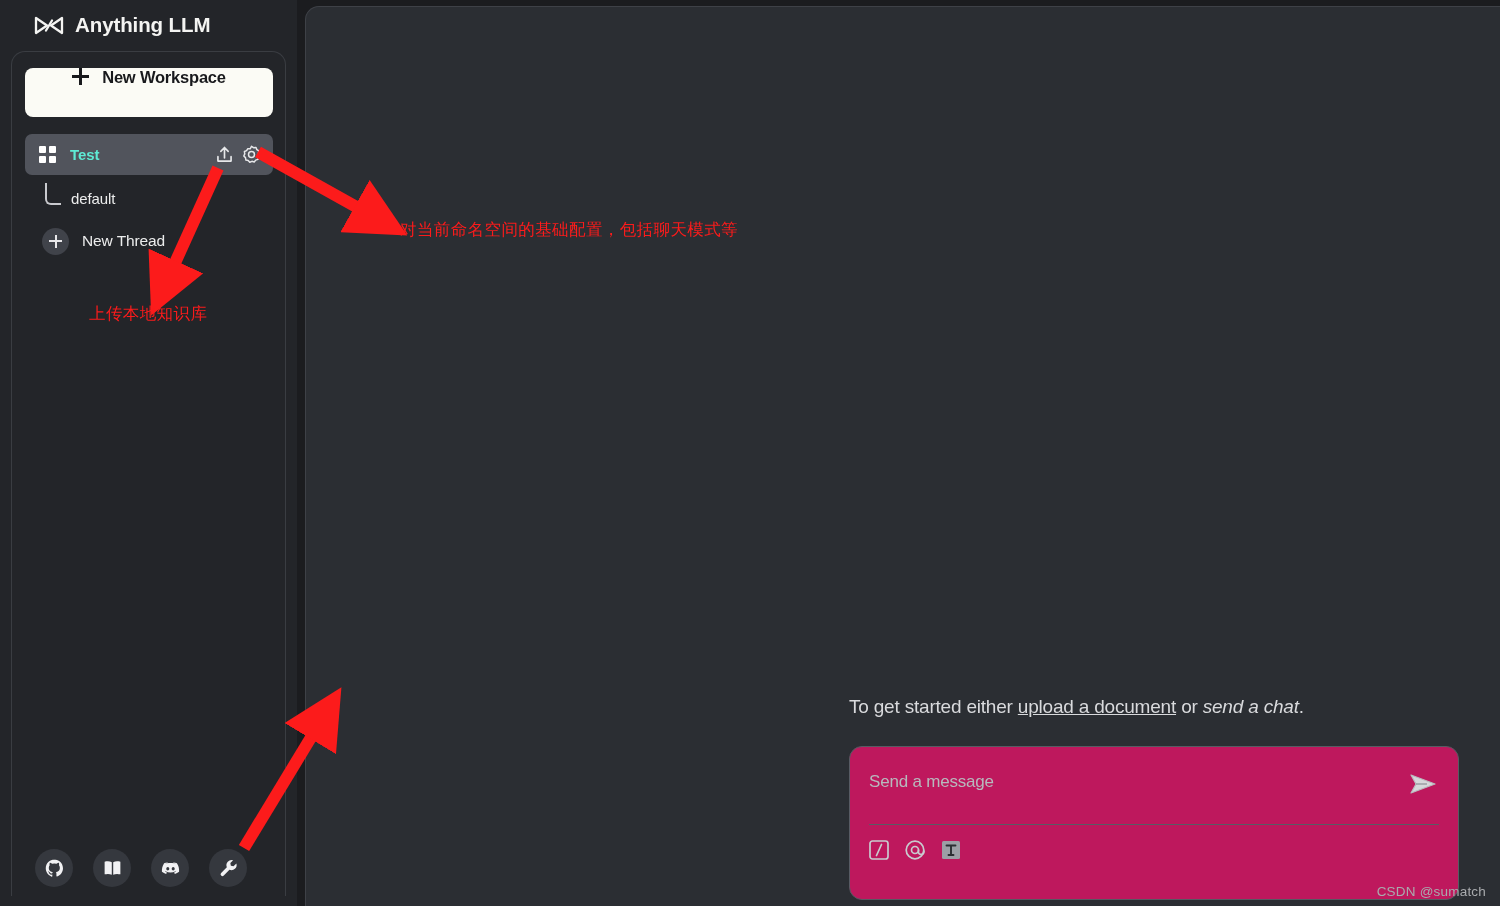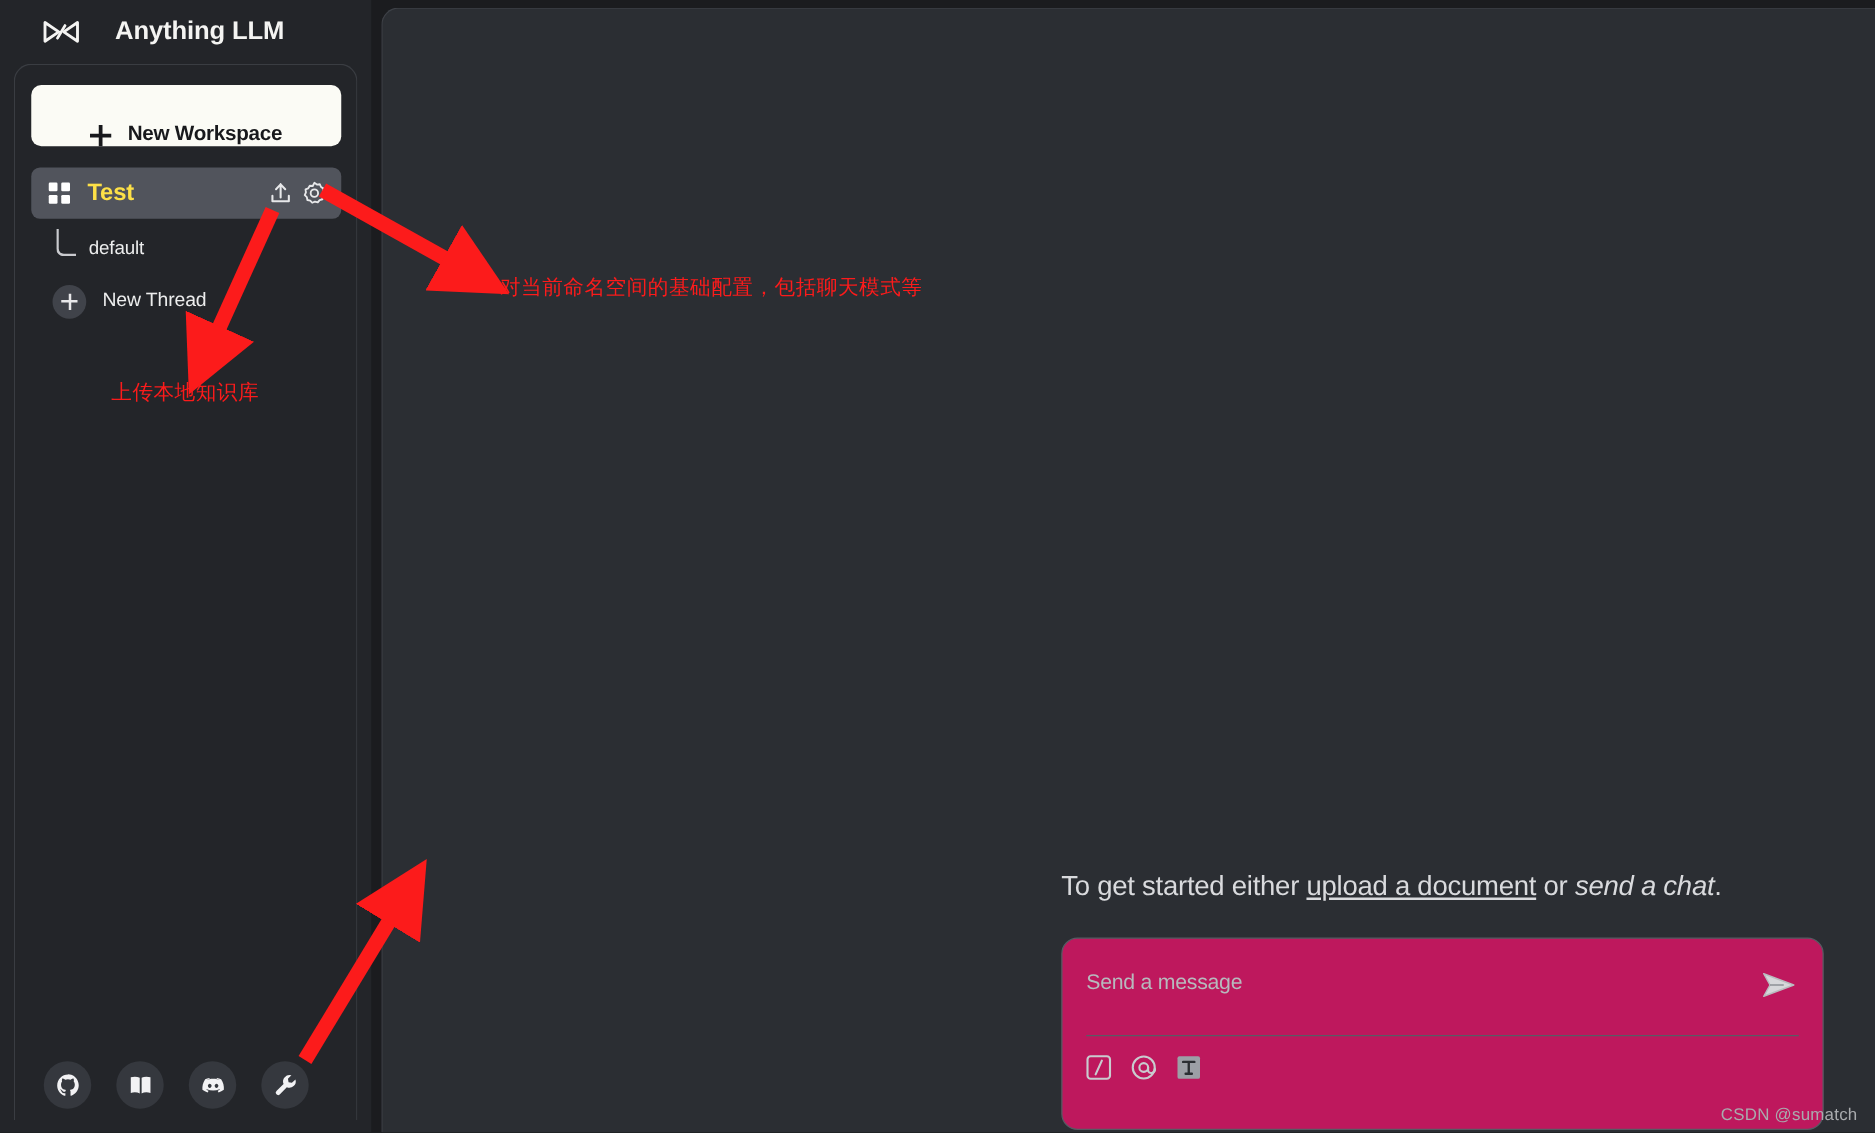--- a/index.html
+++ b/index.html
@@ -40,21 +40,21 @@
   }
 
   #brand {
     position: absolute;
     left: 0; top: 0;
     width: 297px;
     height: 50px;
     display: flex;
     align-items: center;
     padding-left: 34px;
-    gap: 28px;
+    gap: 11px;
   }
   #brand .logo-mark { width: 30px; height: 19px; display: block; }
   #brand .brand-text {
     color: #f4f4f2;
     font-size: 20.5px;
     font-weight: 700;
     letter-spacing: -0.1px;
   }
 
   #side-panel {
@@ -68,21 +68,21 @@
     background: #232529;
   }
 
   .new-ws-btn {
     position: absolute;
     left: 13px; top: 16px;
     width: 248px; height: 49px;
     background: #fbfbf5;
     border-radius: 8px;
     display: flex;
-    align-items: flex-end;
+    align-items: flex-start;
     justify-content: center;
     gap: 13px;
     cursor: pointer;
     border: none;
   }
   .new-ws-btn .plus {
     width: 17px; height: 17px;
     position: relative;
   }
   .new-ws-btn .plus::before,
@@ -115,22 +115,22 @@
   .ws-grid-icon {
     width: 17px; height: 17px;
     display: grid;
     grid-template-columns: 7px 7px;
     grid-template-rows: 7px 7px;
     gap: 3px;
     flex: none;
   }
   .ws-grid-icon i { background: #ffffff; border-radius: 1px; display: block; }
   .ws-name {
-    color: #fde047;
-    font-size: 19px;
+    color: #5eead4;
+    font-size: 15px;
     font-weight: 700;
     margin-left: 14px;
     flex: 1;
     letter-spacing: -0.1px;
   }
   .ws-act { width: 21px; height: 21px; flex: none; cursor: pointer; }
   .ws-act + .ws-act { margin-left: 6px; }
 
   
   .thread-default {
@@ -229,21 +229,21 @@
     width: 615px;
   }
   .welcome-l1 {
     color: #d9dadd;
     font-size: 19px;
     font-weight: 400;
     letter-spacing: -0.2px;
   }
   .welcome-l2 {
     color: #d9dadd;
-    font-size: 22px;
+    font-size: 19px;
     font-weight: 400;
     margin-top: 24px;
     letter-spacing: -0.2px;
   }
   .welcome-l2 .ul { text-decoration: underline; }
   .welcome-l2 .it { font-style: italic; }
 
   .composer {
     margin-top: 28px;
     width: 610px;

